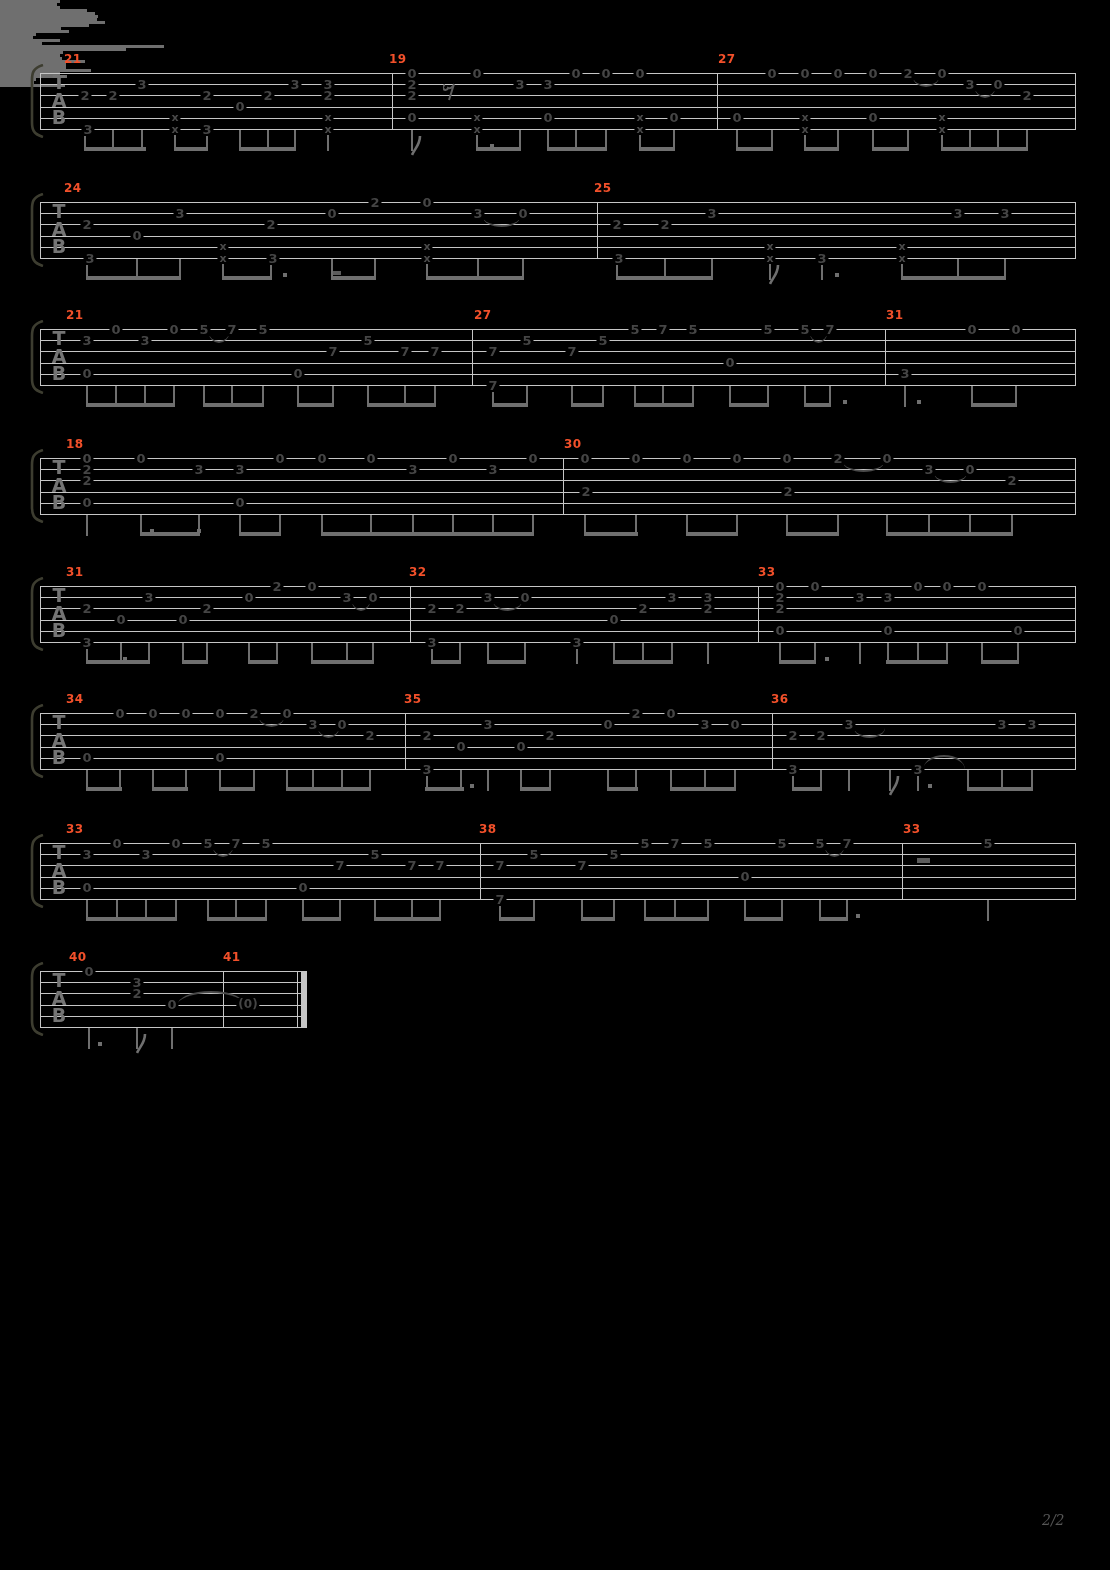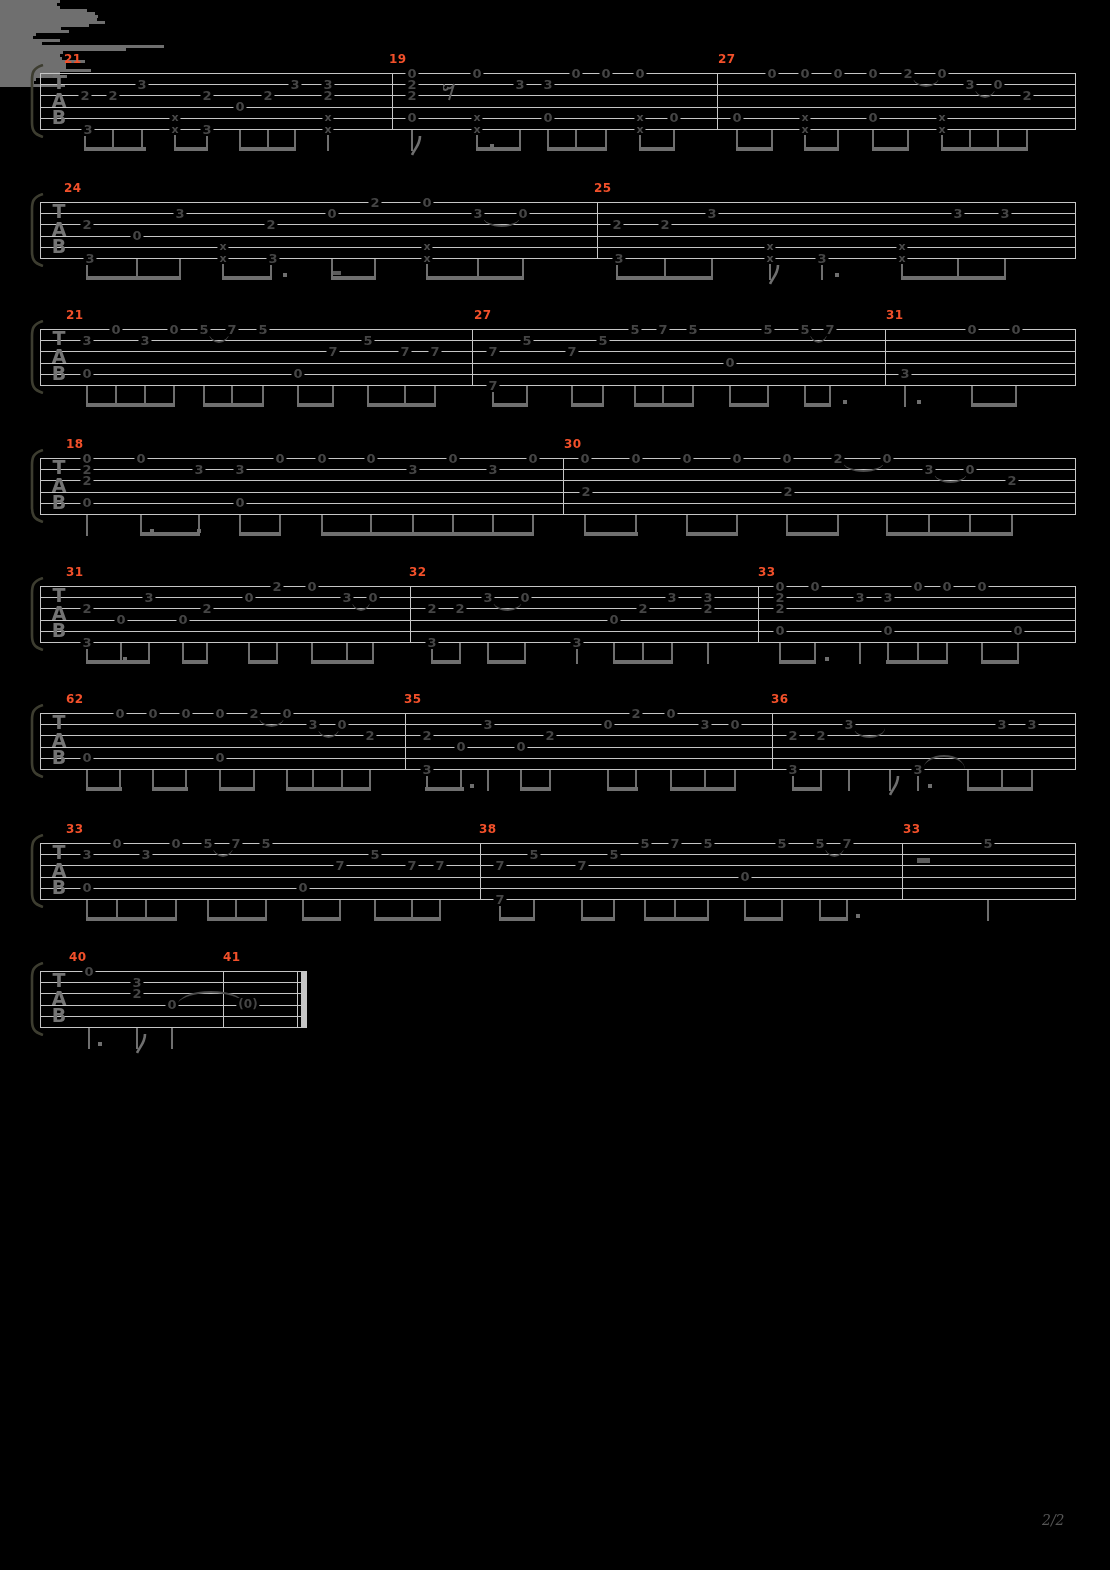--- a/index.html
+++ b/index.html
@@ -503,21 +503,21 @@
     <div class="ln" style="left: 40px; width: 1035px; top: 746.6px;"></div>
     <div class="ln" style="left: 40px; width: 1035px; top: 757.8px;"></div>
     <div class="ln" style="left: 40px; width: 1035px; top: 769px;"></div>
     <div class="clefL" style="left: 47px; top: 714px;">T</div>
     <div class="clefL" style="left: 47px; top: 731.5px;">A</div>
     <div class="clefL" style="left: 47px; top: 749px;">B</div>
     <div class="bar" style="left: 40px; top: 713px; height: 57px;"></div>
     <div class="bar" style="left: 405px; top: 713px; height: 57px;"></div>
     <div class="bar" style="left: 772px; top: 713px; height: 57px;"></div>
     <div class="bar" style="left: 1075px; top: 713px; height: 57px;"></div>
-    <div class="mnum" style="left: 66px; top: 693px;">62</div>
+    <div class="mnum" style="left: 66px; top: 693px;">34</div>
     <div class="mnum" style="left: 404px; top: 693px;">35</div>
     <div class="mnum" style="left: 771px; top: 693px;">36</div>
     <div class="beam" style="left: 87px; width: 35px; top: 787px;"></div>
     <div class="beam" style="left: 153px; width: 35px; top: 787px;"></div>
     <div class="beam" style="left: 220px; width: 35px; top: 787px;"></div>
     <div class="beam" style="left: 286px; width: 85px; top: 787px;"></div>
     <div class="beam2" style="left: 286px; width: 85px; top: 780px;"></div>
     <div class="beam" style="left: 425px; width: 39px; top: 787px;"></div>
     <div class="beam" style="left: 520px; width: 31px; top: 787px;"></div>
     <div class="beam" style="left: 607px; width: 31px; top: 787px;"></div>

